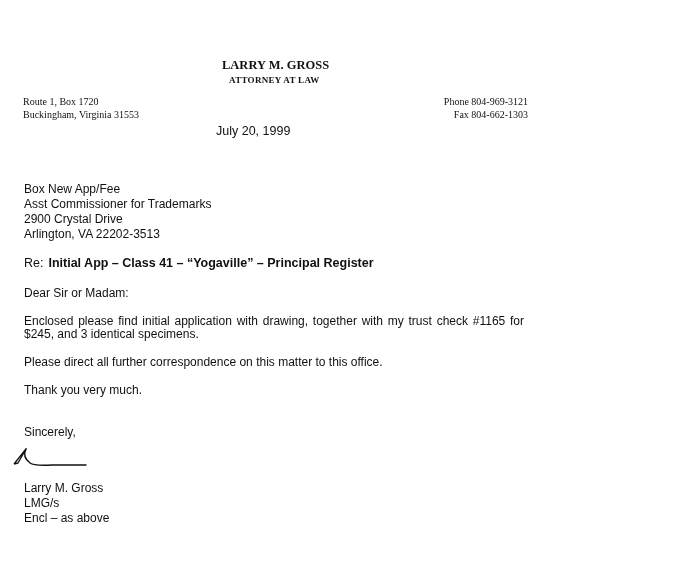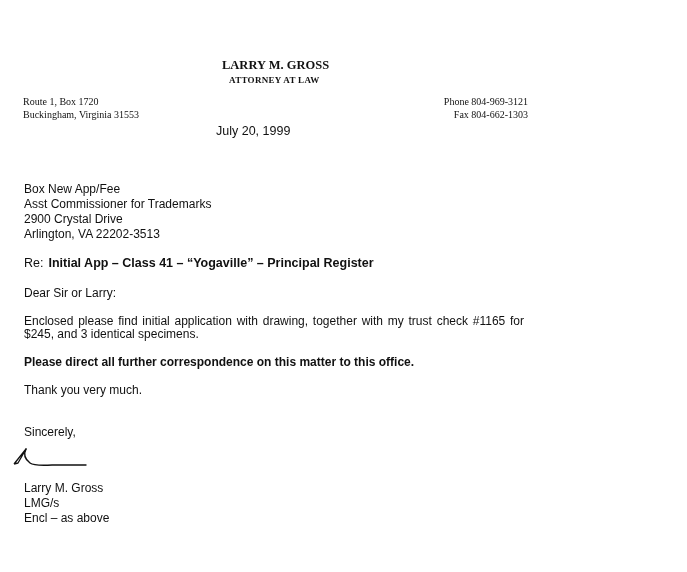--- a/index.html
+++ b/index.html
@@ -37,21 +37,21 @@
 
     .salutation { left: 24px; top: 286px; font-size: 12px; }
 
     .para1 {
       left: 24px; top: 315px; width: 500px;
       font-size: 12px; line-height: 13px;
       white-space: normal;
       text-align: justify;
       text-align-last: left;
     }
-    .para2 { left: 24px; top: 355px; font-size: 12px; font-weight: bold; }
+    .para2 { left: 24px; top: 355px; font-size: 12px; }
     .para3 { left: 24px; top: 383px; font-size: 12px; }
 
     .closing { left: 24px; top: 425px; font-size: 12px; }
 
     .signature { left: 12px; top: 443px; width: 80px; height: 30px; }
 
     .sig-block { left: 24px; top: 481px; font-size: 12px; line-height: 15px; }
   </style>
 </head>
 <body>
@@ -77,21 +77,21 @@
     <div>Box New App/Fee</div>
     <div>Asst Commissioner for Trademarks</div>
     <div>2900 Crystal Drive</div>
     <div>Arlington, VA 22202-3513</div>
   </div>
 
   <div class="abs re-line sans">
     <span class="re-label">Re:</span><span class="re-subject">Initial App – Class 41 – “Yogaville” – Principal Register</span>
   </div>
 
-  <div class="abs salutation sans">Dear Sir or Larry:</div>
+  <div class="abs salutation sans">Dear Sir or Madam:</div>
 
   <div class="abs para1 sans">Enclosed please find initial application with drawing, together with my trust check #1165 for $245, and 3 identical specimens.</div>
   <div class="abs para2 sans">Please direct all further correspondence on this matter to this office.</div>
   <div class="abs para3 sans">Thank you very much.</div>
 
   <div class="abs closing sans">Sincerely,</div>
 
   <div class="abs signature">
     <svg width="80" height="30" viewBox="0 0 80 30">
       <path d="M2 21 L14 6 L6 20 L2 21" fill="none" stroke="#111" stroke-width="1.3" stroke-linejoin="round"></path>

